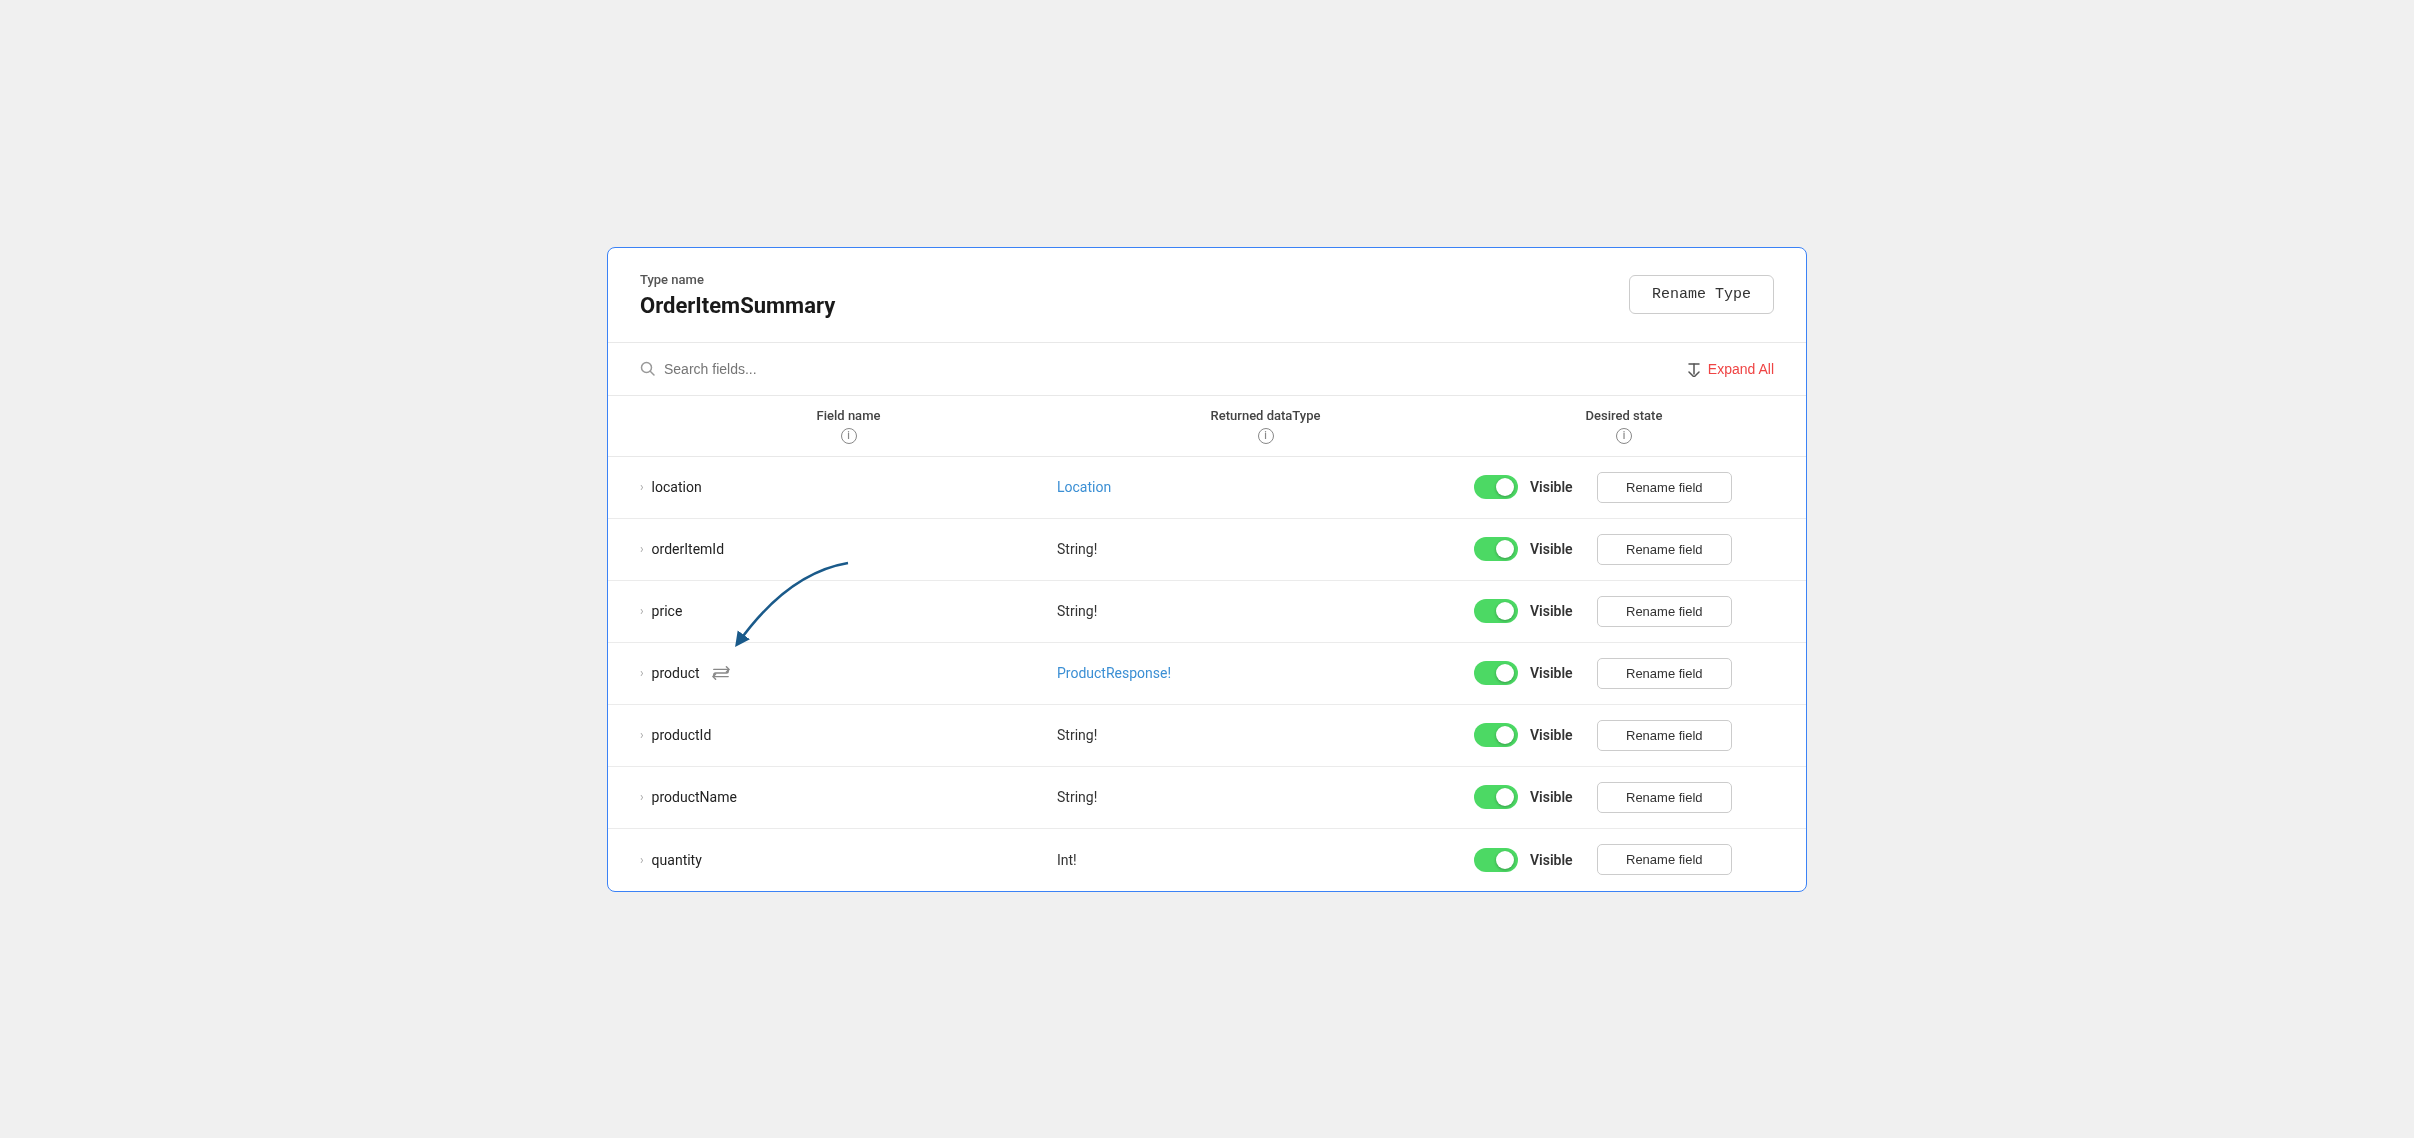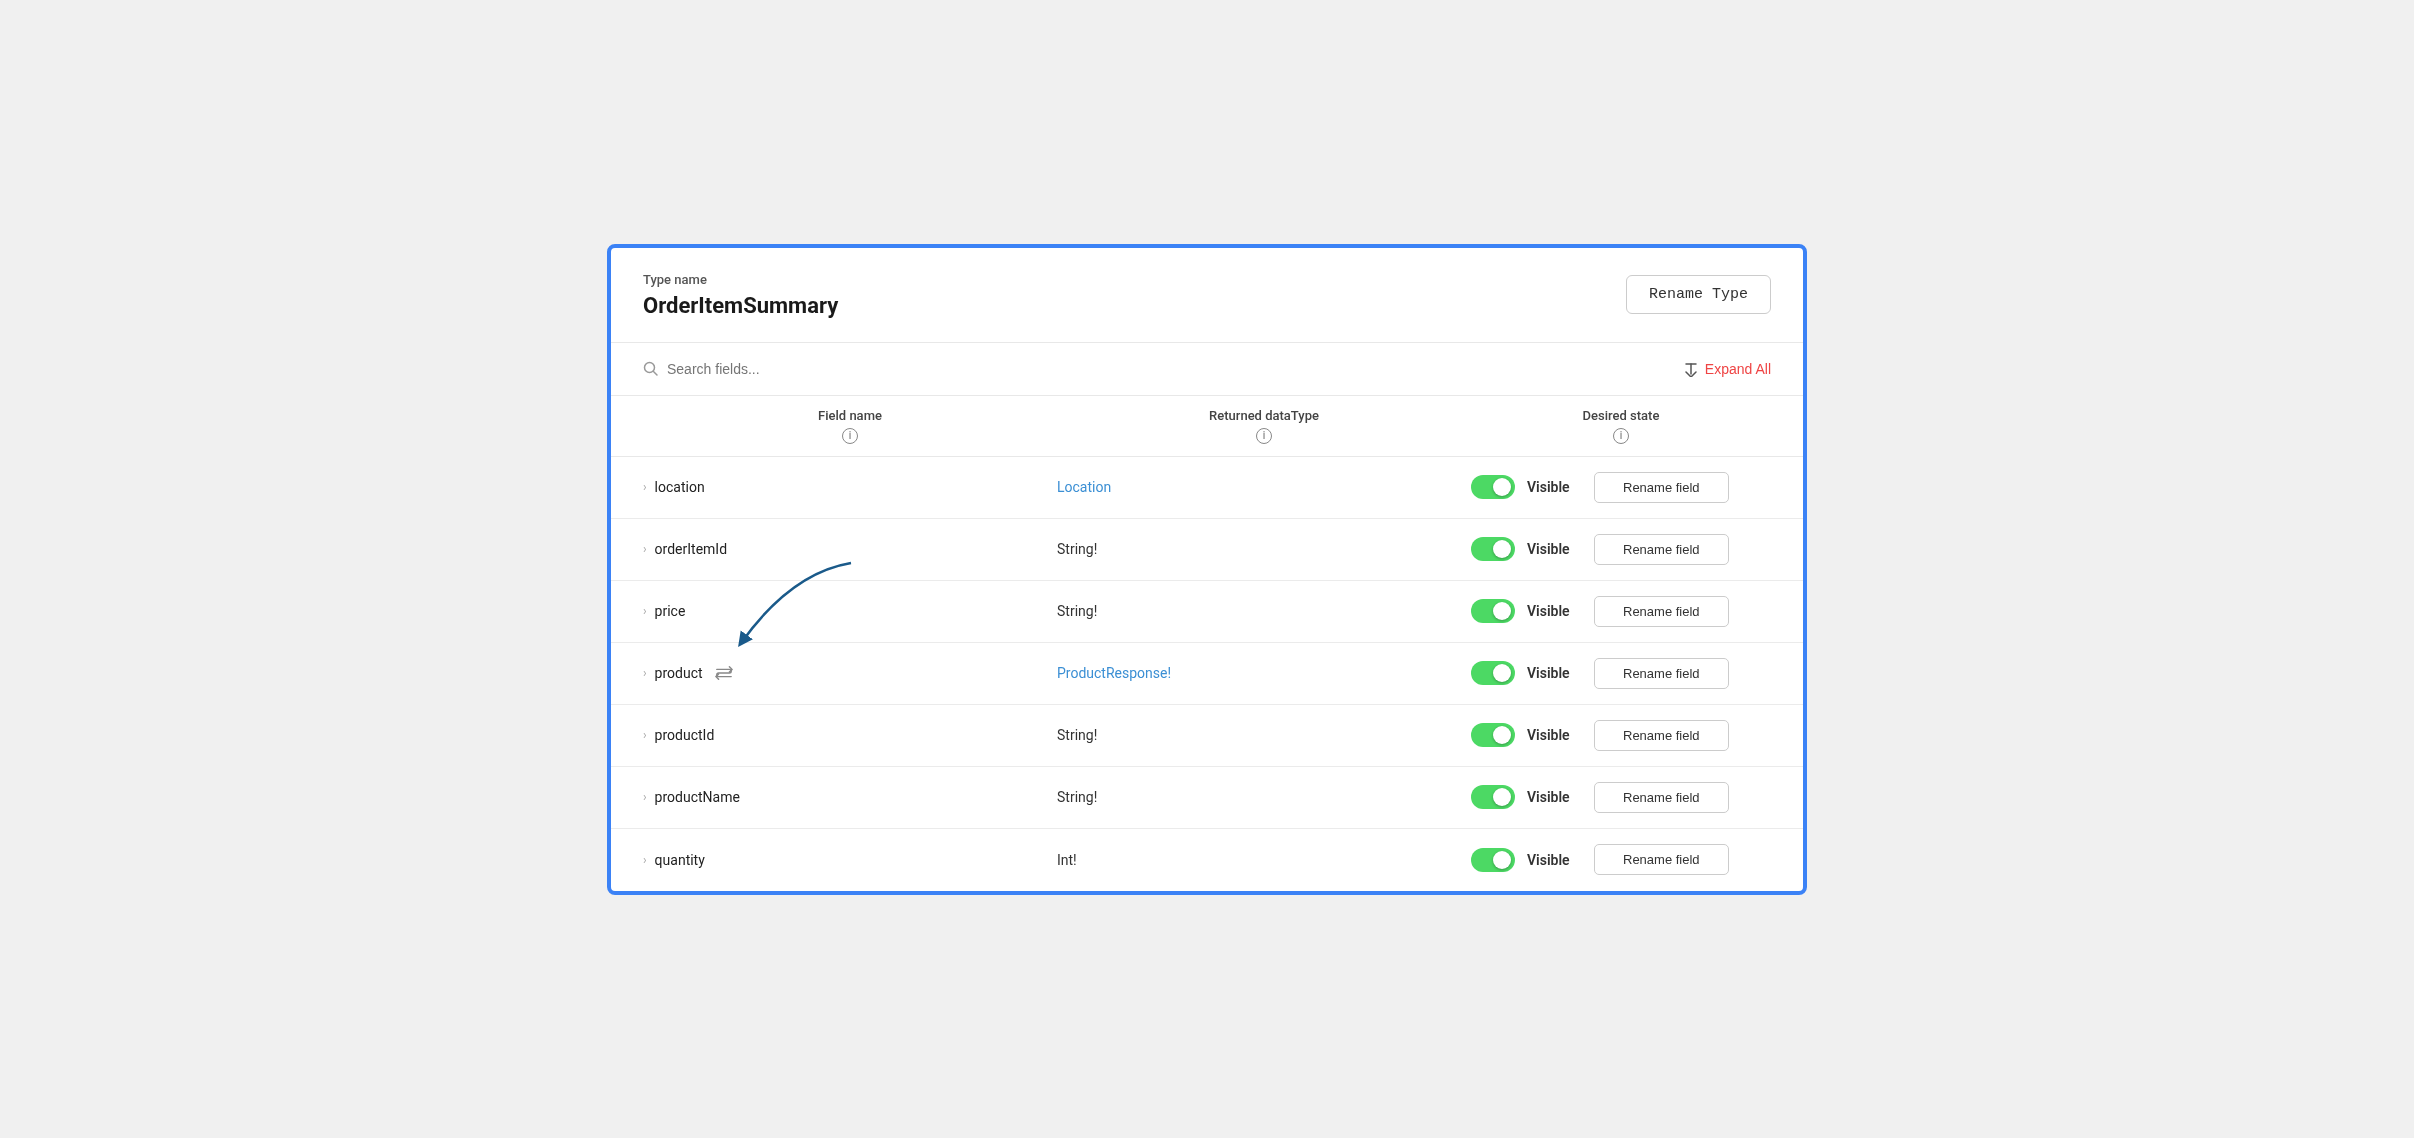--- a/index.html
+++ b/index.html
@@ -7,21 +7,21 @@
       font-family: -apple-system, BlinkMacSystemFont, 'Segoe UI', Roboto, sans-serif;
       background: #f0f0f0;
       display: flex;
       align-items: center;
       justify-content: center;
       min-height: 100vh;
       padding: 20px;
     }
     .container {
       background: #fff;
-      border: 4px solid #3b82f6;
+      border: 1px solid #3b82f6;
       border-radius: 8px;
       width: 1200px;
       max-width: 100%;
       overflow: hidden;
     }
     .header {
       padding: 24px 32px;
       border-bottom: 1px solid #e8e8e8;
       display: flex;
       align-items: center;

